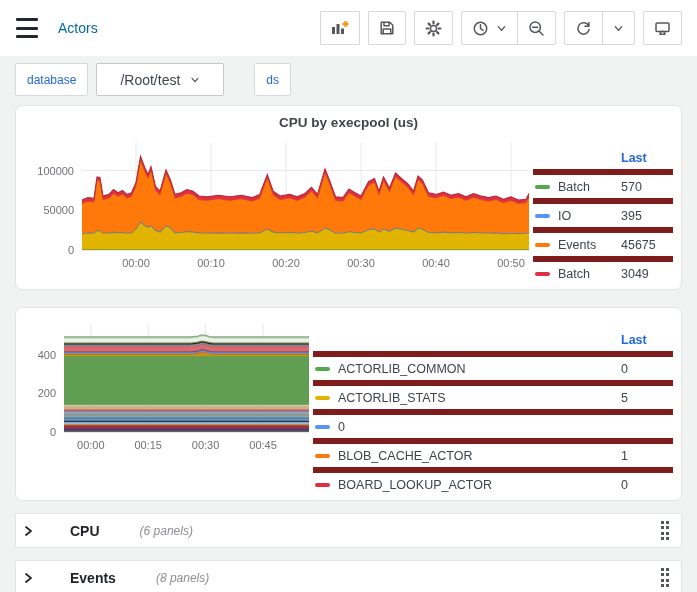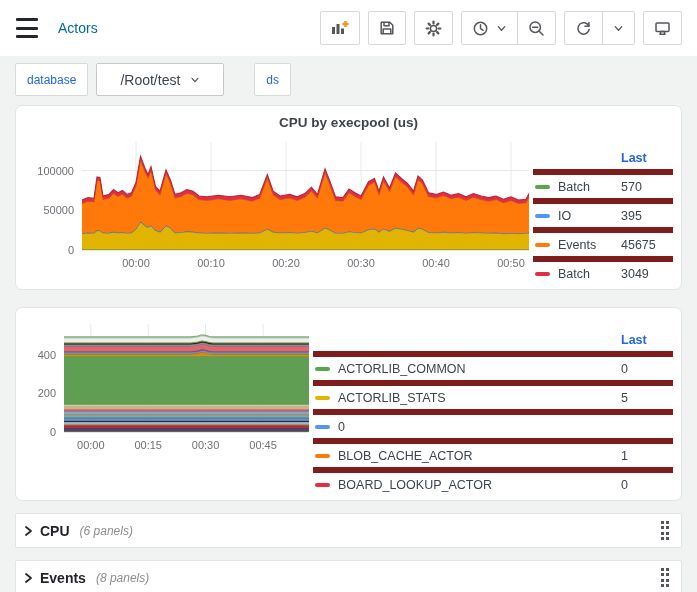--- a/index.html
+++ b/index.html
@@ -39,21 +39,21 @@
   .legend{margin-top:14px;box-sizing:border-box;}
   .legend-1{width:140px;}
   .legend-2{width:360px;}
   .lrow{display:flex;align-items:center;height:23px;border-top:6px solid #7f1d1d;font-size:12.5px;color:#3d4450;cursor:pointer;}
   .lrow.lheader{border-top:none;cursor:pointer;}
   .lrow.lheader .lval{color:#2567dd;font-weight:bold;}
   .lswatch{width:15px;height:4px;border-radius:2px;margin:0 8px 0 2px;flex:0 0 auto;}
   .lname{flex:1;white-space:nowrap;overflow:hidden;}
   .lval{width:52px;flex:0 0 auto;}
   
-  .rowbar{height:35px;background:#fff;border:1px solid #e3e5e4;border-radius:2px;margin:12px 15px 0;display:flex;align-items:center;padding:0 10px 0 8px;box-sizing:border-box;cursor:pointer;}
+  .rowbar{height:35px;background:#fff;border:1px solid #e3e5e4;border-radius:2px;margin:12px 15px 0;display:flex;align-items:center;padding:0 10px 0 8px;box-sizing:border-box;cursor:pointer;gap:30px;}
   .rowbar + .rowbar{}
   .row-title{font-weight:bold;font-size:14px;color:#1f2226;}
   .row-count{font-style:italic;font-size:12px;color:#8b8e92;margin-left:10px;}
   .row-chev{margin-right:7px;display:flex;align-items:center;}
   .drag{margin-left:auto;display:grid;grid-template-columns:3px 3px;grid-auto-rows:3px;gap:2.5px;cursor:grab;padding:2px;}
   .drag i{background:#53565a;display:block;}
 </style>
 </head>
 <body>
 

